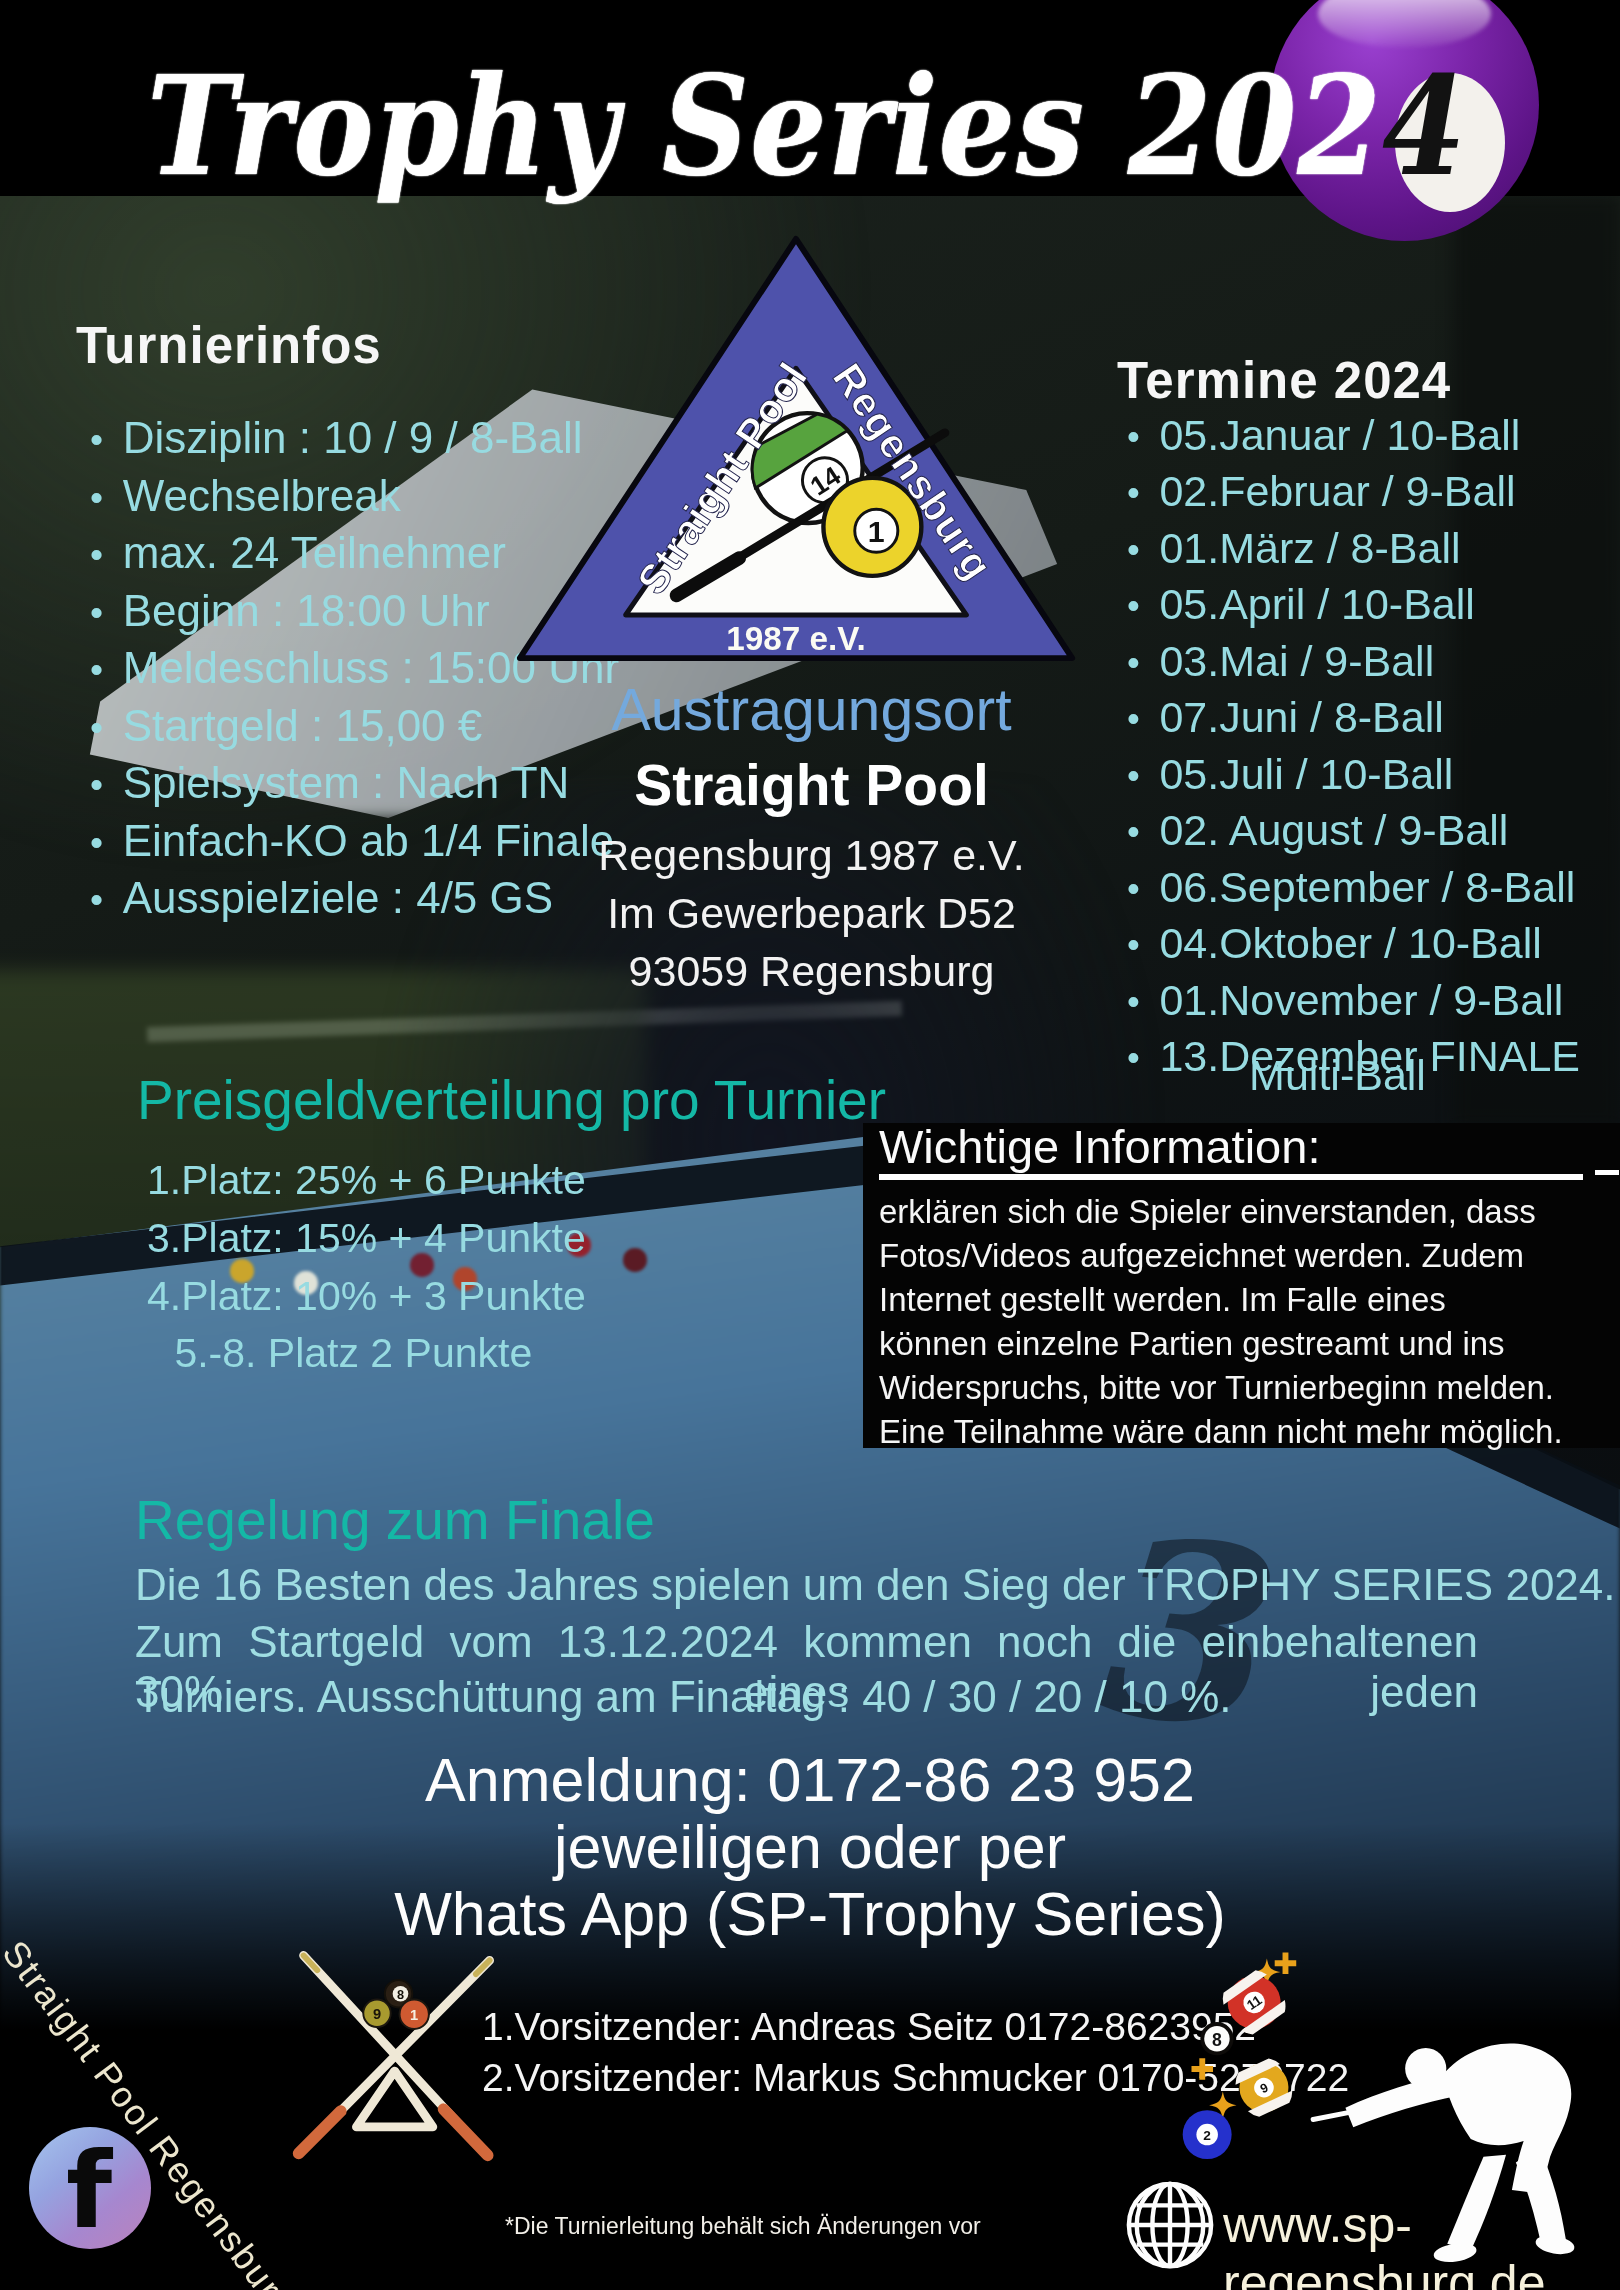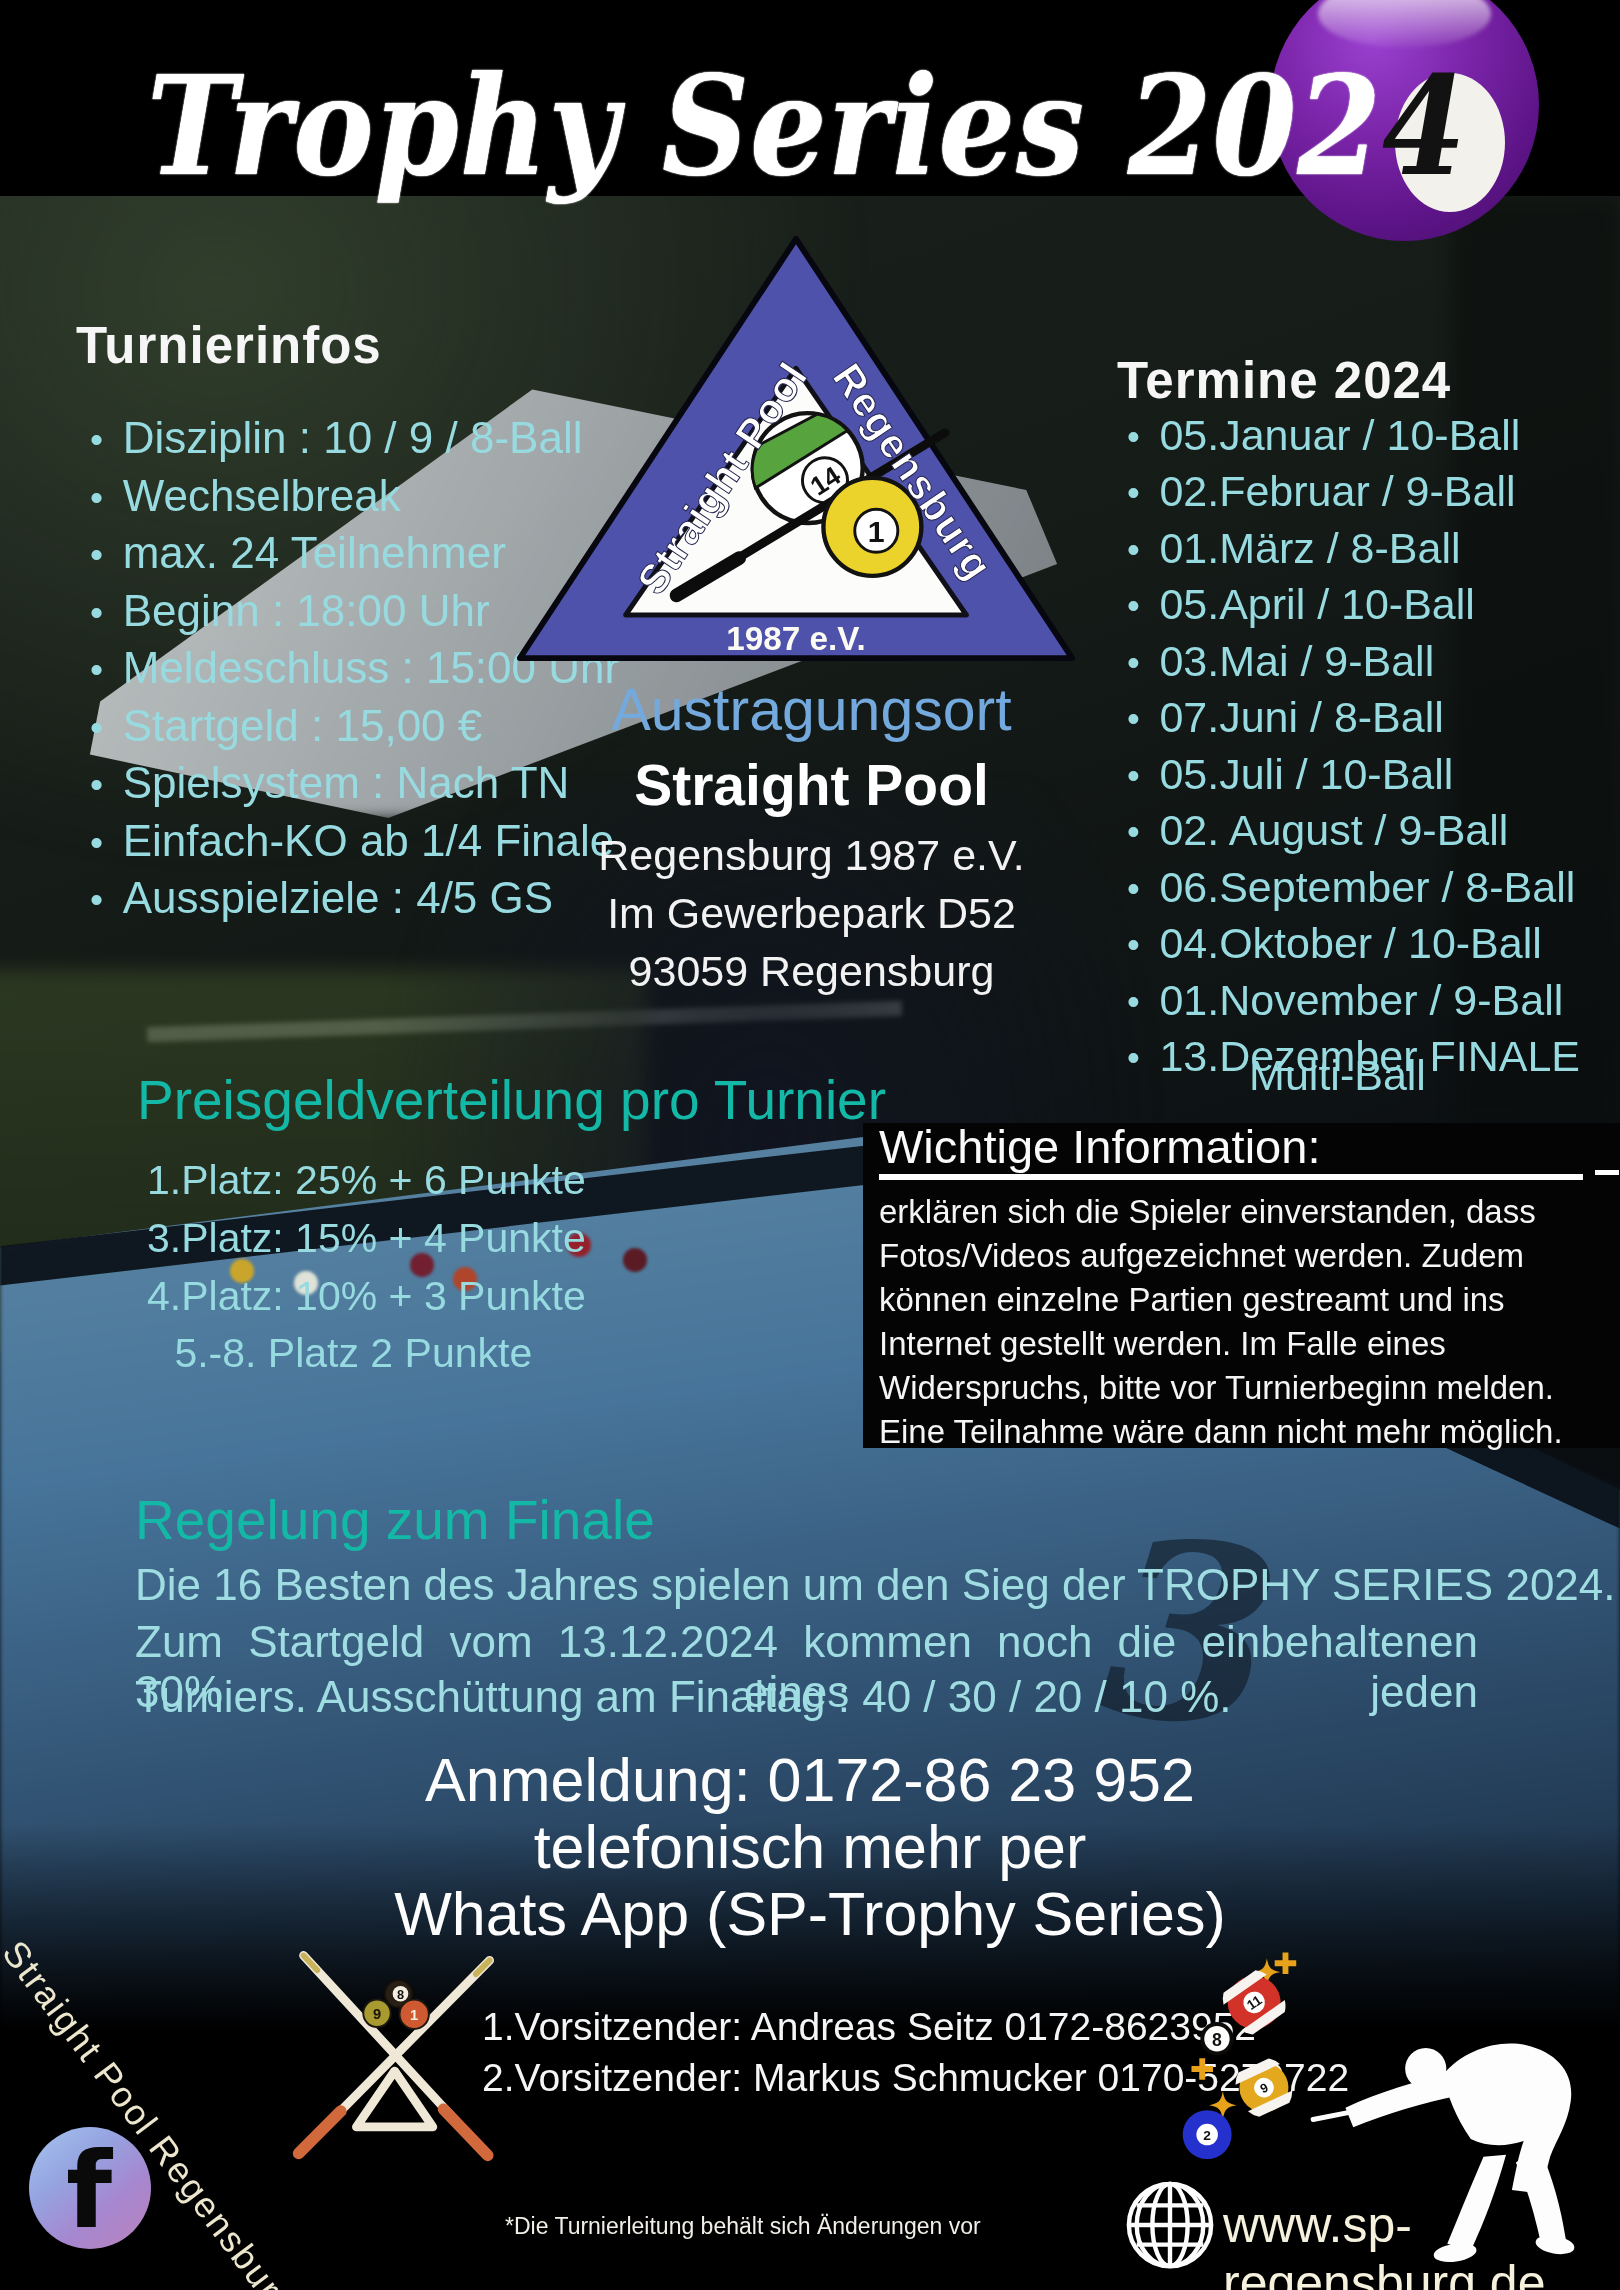--- a/index.html
+++ b/index.html
@@ -190,34 +190,34 @@
     <div>4.Platz: 10% + 3 Punkte</div>
     <div class="indent">5.-8. Platz  2 Punkte</div>
   </div>
 
   <div class="abs txt info-h" style="left:879px;top:1119px;">Wichtige Information:</div>
   <div class="abs uline" style="left:879px;top:1174px;width:704px;height:5.9px;"></div>
   <div class="abs uline" style="left:1595px;top:1170px;width:23.5px;height:4.9px;"></div>
   <div class="abs txt info-lines" style="left:879px;top:1190px;">
     <div>erklären sich die Spieler einverstanden, dass</div>
     <div>Fotos/Videos aufgezeichnet werden. Zudem</div>
+    <div>Internet gestellt werden. Im Falle eines</div>
     <div>können einzelne Partien gestreamt und ins</div>
-    <div>Internet gestellt werden. Im Falle eines</div>
     <div>Widerspruchs, bitte vor Turnierbeginn melden.</div>
     <div>Eine Teilnahme wäre dann nicht mehr möglich.</div>
   </div>
 
   <div class="abs txt h2" style="left:135px;top:1488px;">Regelung zum Finale</div>
   <div class="abs txt finale-p" style="left:135px;top:1560px;">Die 16 Besten des Jahres spielen um den Sieg der TROPHY SERIES 2024.</div>
   <div class="abs txt finale-p just" style="left:135px;top:1617px;">Zum Startgeld vom 13.12.2024 kommen noch die einbehaltenen 30% eines jeden</div>
   <div class="abs txt finale-p" style="left:135px;top:1672px;">Turniers. Ausschüttung am Finaltag : 40 / 30 / 20 / 10 %.</div>
 
   <div class="abs txt reg" style="left:0;top:1747px;">
     <div>Anmeldung: 0172-86 23 952</div>
-    <div>telefonisch mehr per</div>
+    <div>jeweiligen oder per</div>
     <div>Whats App (SP-Trophy Series)</div>
   </div>
 
   <svg class="abs txt" style="left:282px;top:1933px;" width="284" height="235" viewBox="0 0 290 240">
     <line x1="22" y1="23" x2="210" y2="227" stroke="#efe8d6" stroke-width="9" stroke-linecap="round"></line>
     <line x1="165" y1="180" x2="210" y2="227" stroke="#d2693c" stroke-width="12" stroke-linecap="round"></line>
     <line x1="22" y1="23" x2="36" y2="38" stroke="#c8b25a" stroke-width="6" stroke-linecap="round"></line>
     <line x1="212" y1="28" x2="17" y2="225" stroke="#efe8d6" stroke-width="9" stroke-linecap="round"></line>
     <line x1="60" y1="182" x2="17" y2="225" stroke="#d2693c" stroke-width="12" stroke-linecap="round"></line>
     <line x1="212" y1="28" x2="198" y2="42" stroke="#c8b25a" stroke-width="6" stroke-linecap="round"></line>

